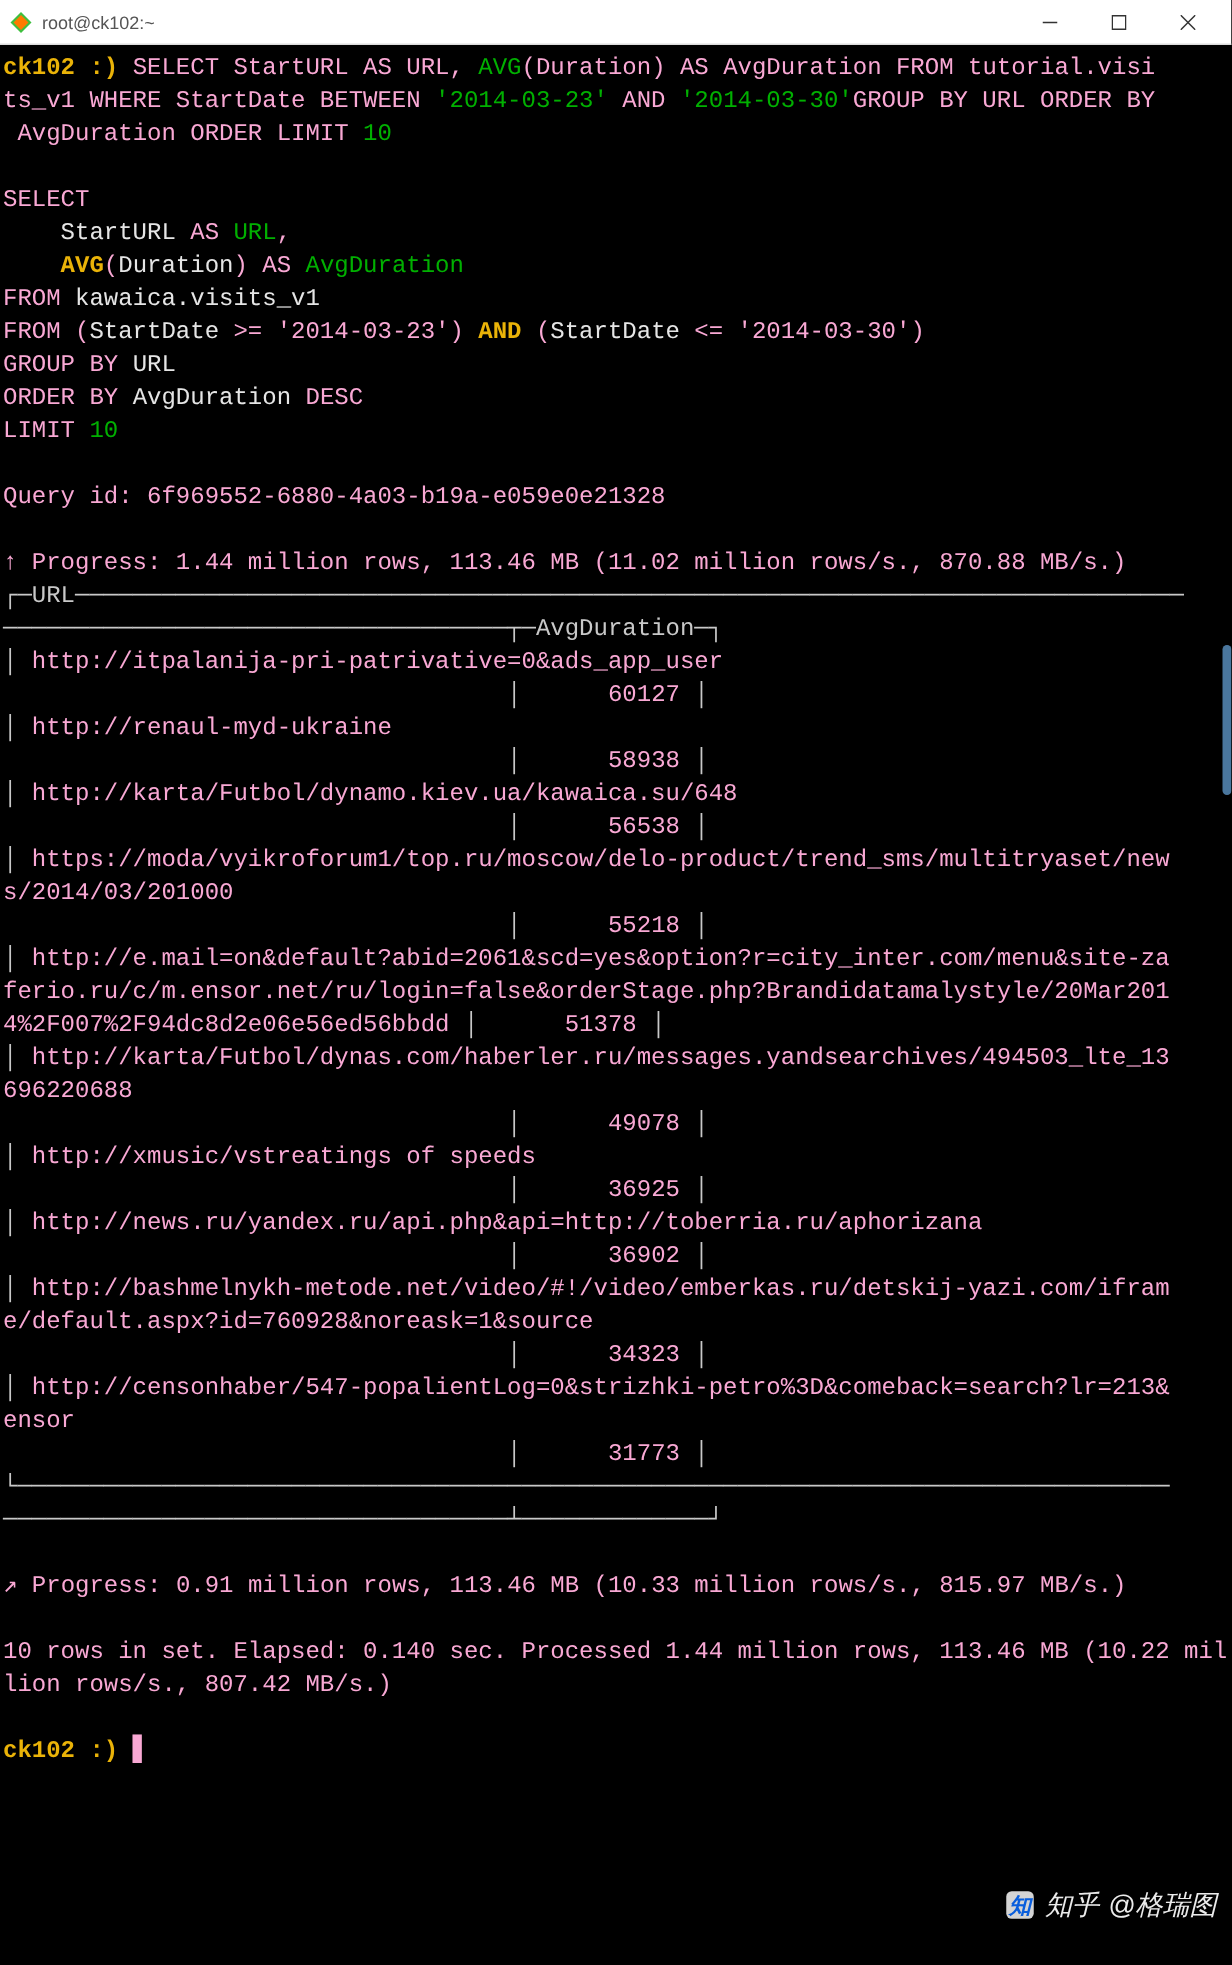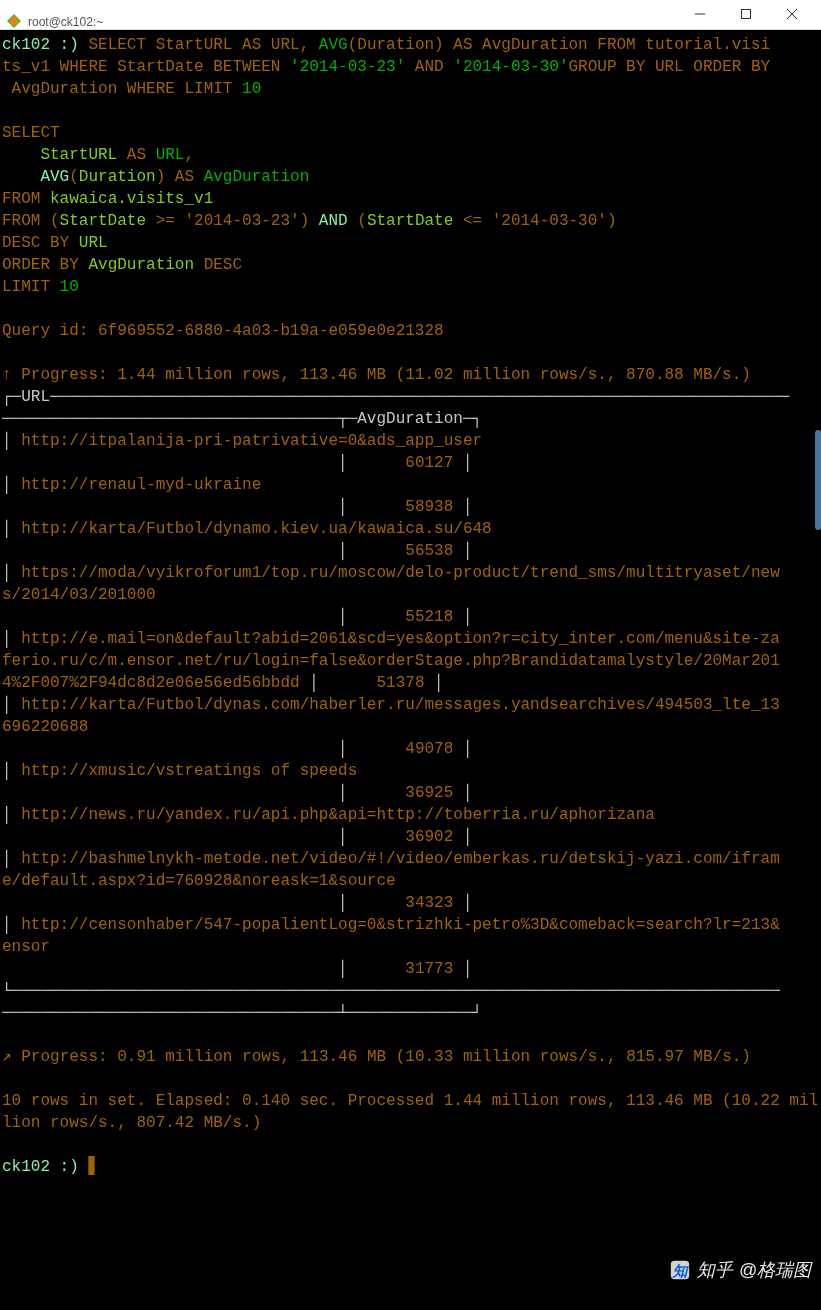--- a/index.html
+++ b/index.html
@@ -10,21 +10,21 @@
     font-family: Consolas, 'Courier New', monospace;
     font-size: 16px;
     color: #c0c0c0;
     overflow: hidden;
     position: relative;
   }
   .titlebar {
     height: 30px;
     background: #fff;
     display: flex;
-    align-items: flex-end;
+    align-items: center;
     padding: 0 6px;
     border-bottom: 1px solid #ddd;
     color: #555;
     font-family: Segoe UI, Tahoma, sans-serif;
     font-size: 12px;
   }
   .titlebar .icon {
     width: 16px;
     height: 16px;
     margin-right: 6px;
@@ -42,24 +42,24 @@
     color: #333;
     font-size: 10px;
   }
   .terminal {
     padding: 4px 2px;
     line-height: 22px;
     white-space: pre-wrap;
     word-break: break-all;
     color: #c8c8c8;
   }
-  .c-w  { color: #a16207; }
-  .c-cy { color: #84cc16; }
+  .c-w  { color: #f9a8d4; }
+  .c-cy { color: #e5e5e5; }
   .c-gr { color: #00b000; }
-  .c-ye { color: #86efac; }
+  .c-ye { color: #eab308; font-weight: bold; }
   .scrollbar-mark {
     position: absolute;
     right: 0;
     top: 430px;
     width: 6px;
     height: 100px;
     background: #6aa8e0;
     border-radius: 3px;
     opacity: 0.7;
   }
@@ -105,28 +105,28 @@
       <svg width="10" height="10">
           <line x1="0" y1="0" x2="10" y2="10" stroke="#333" stroke-width="1"></line>
           <line x1="10" y1="0" x2="0" y2="10" stroke="#333" stroke-width="1"></line>
         </svg>
     </div>
   </div>
 </div>
 
 <div class="terminal" id="terminal"><span class="c-ye">ck102 :) </span><span class="c-w">SELECT StartURL AS URL, </span><span class="c-gr">AVG</span><span class="c-w">(Duration) AS AvgDuration FROM tutorial.visi</span>
 <span class="c-w">ts_v1 WHERE StartDate BETWEEN </span><span class="c-gr">'2014-03-23'</span><span class="c-w"> AND </span><span class="c-gr">'2014-03-30'</span><span class="c-w">GROUP BY URL ORDER BY</span>
-<span class="c-w"> AvgDuration WHERE LIMIT </span><span class="c-gr">10</span>
+<span class="c-w"> AvgDuration ORDER LIMIT </span><span class="c-gr">10</span>
 
 <span class="c-w">SELECT</span>
     <span class="c-cy">StartURL</span><span class="c-w"> AS </span><span class="c-gr">URL</span><span class="c-w">,</span>
     <span class="c-ye">AVG</span><span class="c-w">(</span><span class="c-cy">Duration</span><span class="c-w">) AS </span><span class="c-gr">AvgDuration</span>
 <span class="c-w">FROM </span><span class="c-cy">kawaica.visits_v1</span>
 <span class="c-w">FROM (</span><span class="c-cy">StartDate</span><span class="c-w"> &gt;= </span><span class="c-w">'2014-03-23'</span><span class="c-w">) </span><span class="c-ye">AND</span><span class="c-w"> (</span><span class="c-cy">StartDate</span><span class="c-w"> &lt;= </span><span class="c-w">'2014-03-30'</span><span class="c-w">)</span>
-<span class="c-w">DESC BY </span><span class="c-cy">URL</span>
+<span class="c-w">GROUP BY </span><span class="c-cy">URL</span>
 <span class="c-w">ORDER BY </span><span class="c-cy">AvgDuration</span><span class="c-w"> DESC</span>
 <span class="c-w">LIMIT </span><span class="c-gr">10</span>
 
 <span class="c-w">Query id: 6f969552-6880-4a03-b19a-e059e0e21328</span>
 
 <span class="c-w">↑ Progress: 1.44 million rows, 113.46 MB (11.02 million rows/s., 870.88 MB/s.)</span>
 ┌─URL─────────────────────────────────────────────────────────────────────────────
 ───────────────────────────────────┬─AvgDuration─┐
 │ <span class="c-w">http://itpalanija-pri-patrivative=0&amp;ads_app_user</span>
                                    │      <span class="c-w">60127</span> │

